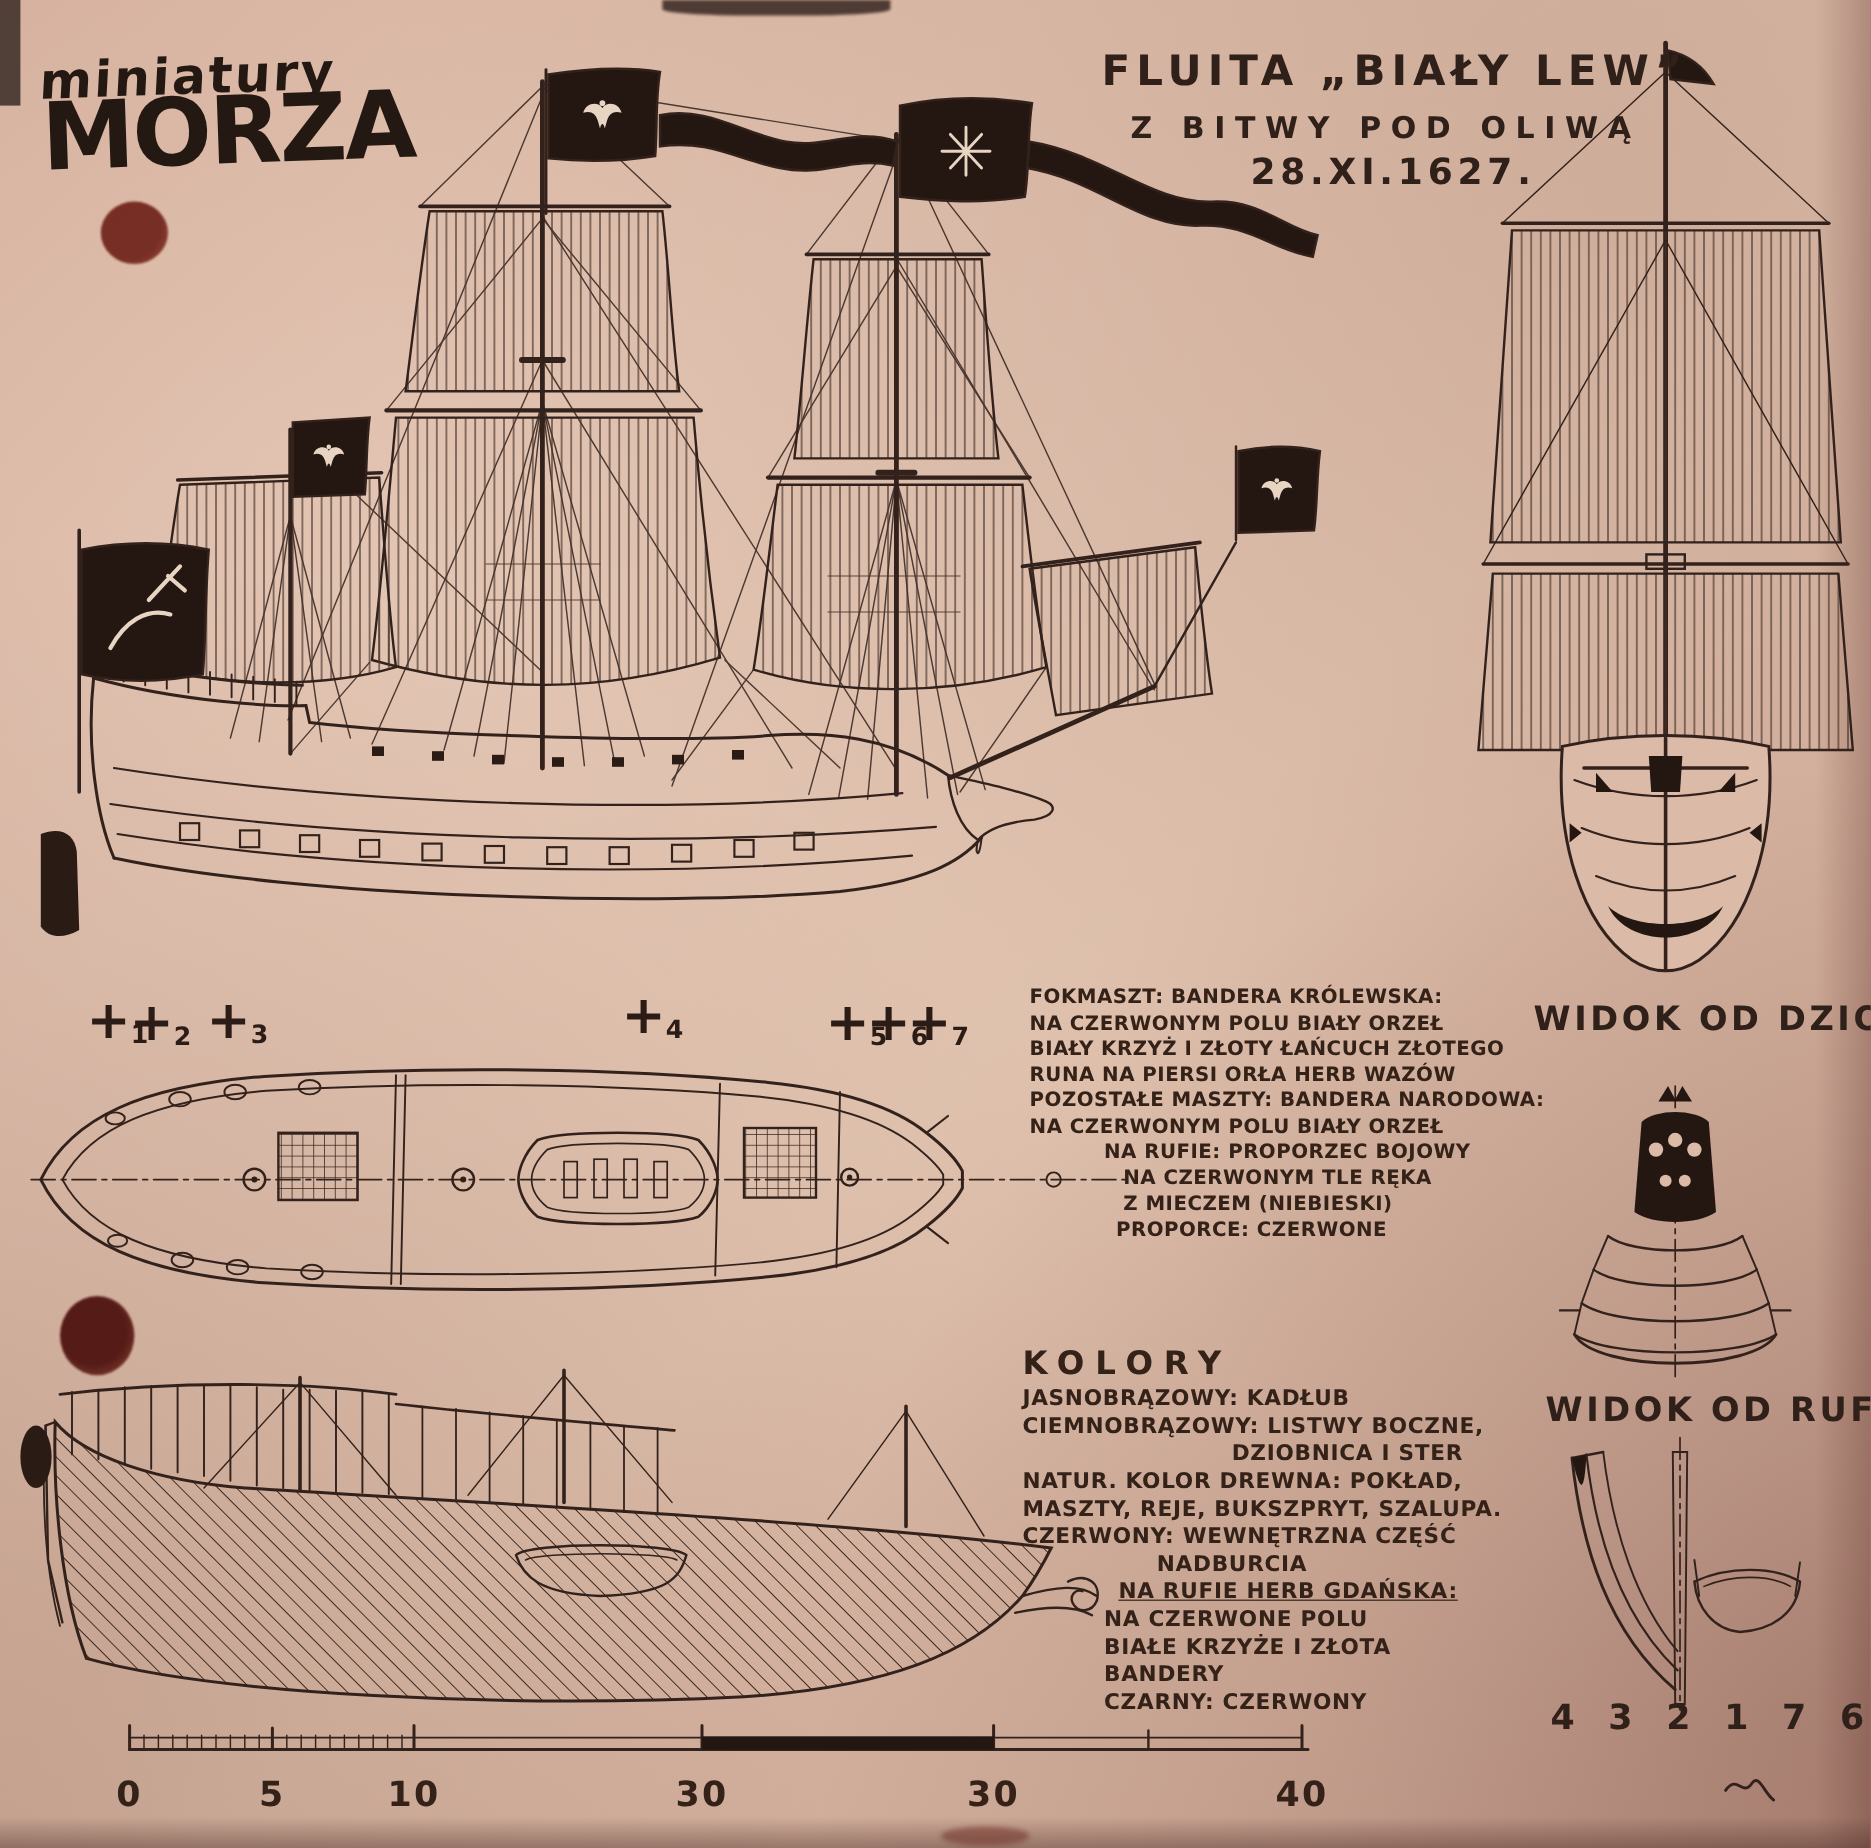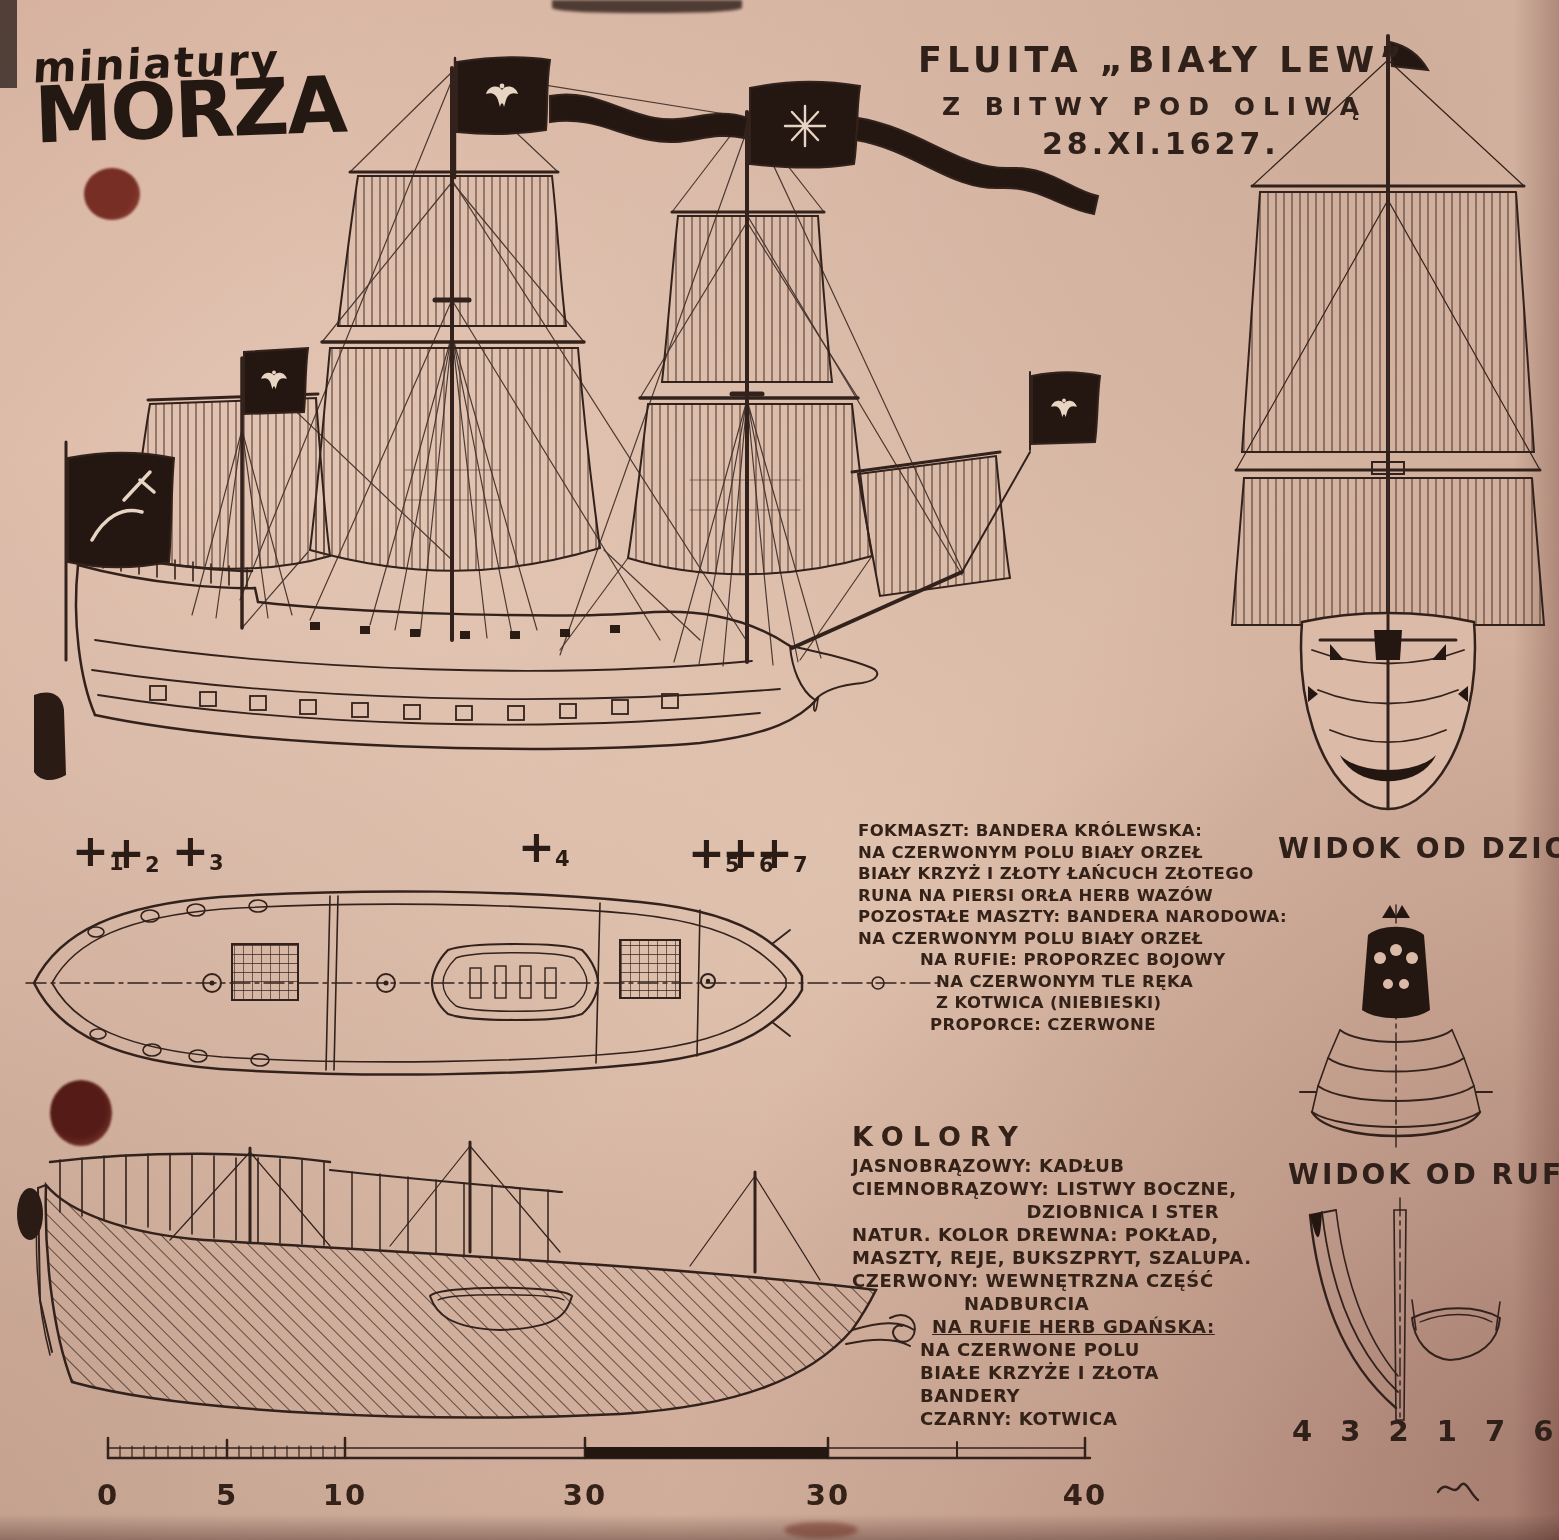--- a/index.html
+++ b/index.html
@@ -345,38 +345,38 @@
 
   <div class="t-block" style="left:858px;top:820px">
     <div class="t-line">FOKMASZT: BANDERA KRÓLEWSKA:</div>
     <div class="t-line">NA CZERWONYM POLU BIAŁY ORZEŁ</div>
     <div class="t-line">BIAŁY KRZYŻ I ZŁOTY ŁAŃCUCH ZŁOTEGO</div>
     <div class="t-line">RUNA NA PIERSI ORŁA HERB WAZÓW</div>
     <div class="t-line">POZOSTAŁE MASZTY: BANDERA NARODOWA:</div>
     <div class="t-line">NA CZERWONYM POLU BIAŁY ORZEŁ</div>
     <div class="t-line ind1">NA RUFIE: PROPORZEC BOJOWY</div>
     <div class="t-line ind2">NA CZERWONYM TLE RĘKA</div>
-    <div class="t-line ind2">Z KOTWICA (NIEBIESKI)</div>
+    <div class="t-line ind2">Z MIECZEM (NIEBIESKI)</div>
     <div class="t-line ind3">PROPORCE: CZERWONE</div>
   </div>
 
   <div class="t-block" style="left:852px;top:1120px">
     <div class="k-head">KOLORY</div>
     <div class="k-line">JASNOBRĄZOWY: KADŁUB</div>
     <div class="k-line">CIEMNOBRĄZOWY: LISTWY BOCZNE,</div>
     <div class="k-line kind1">DZIOBNICA I STER</div>
     <div class="k-line">NATUR. KOLOR DREWNA: POKŁAD,</div>
     <div class="k-line">MASZTY, REJE, BUKSZPRYT, SZALUPA.</div>
     <div class="k-line">CZERWONY: WEWNĘTRZNA CZĘŚĆ</div>
     <div class="k-line kind2">NADBURCIA</div>
     <div class="k-line kind3">NA RUFIE HERB GDAŃSKA:</div>
     <div class="k-line kind4">NA CZERWONE POLU</div>
     <div class="k-line kind4">BIAŁE KRZYŻE I ZŁOTA</div>
     <div class="k-line kind4">BANDERY</div>
-    <div class="k-line kind4">CZARNY: KOTWICA</div>
+    <div class="k-line kind4">CZARNY: CZERWONY</div>
   </div>
 
   <div class="scale-num" style="left:108px;top:1478px">0</div>
   <div class="scale-num" style="left:227px;top:1478px">5</div>
   <div class="scale-num" style="left:345px;top:1478px">10</div>
   <div class="scale-num" style="left:585px;top:1478px">30</div>
   <div class="scale-num" style="left:828px;top:1478px">30</div>
   <div class="scale-num" style="left:1085px;top:1478px">40</div>
 
 </div>

